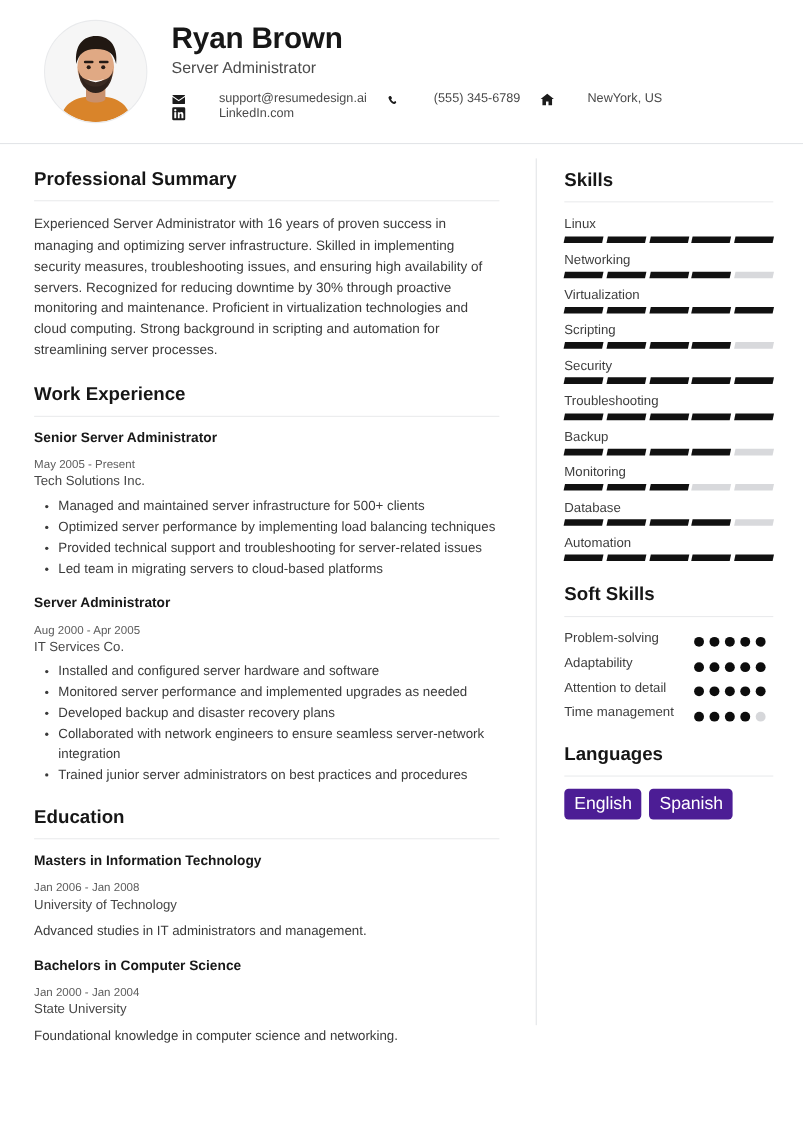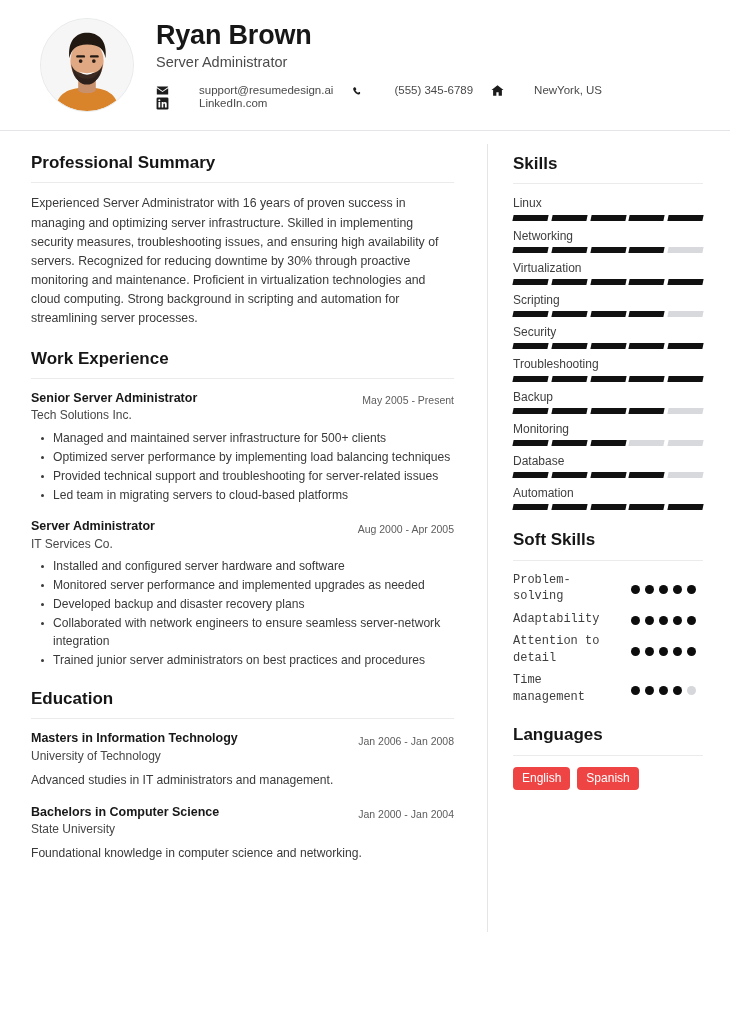--- a/index.html
+++ b/index.html
@@ -128,23 +128,24 @@
     color: #3a3a3a;
     margin: 0;
     text-align: left;
   }
 
   
   .entry { margin-bottom: 14px; }
   .entry:last-child { margin-bottom: 0; }
   .entry-top {
     display: flex;
-    align-items: flex-end;
+    align-items: flex-start;
     justify-content: space-between;
     gap: 10px;
+    flex-direction: column;
   }
   .entry-role {
     font-size: 12.5px;
     font-weight: bold;
     color: #181818;
     line-height: 1.3;
   }
   .entry-dates {
     font-size: 10.5px;
     color: #5d5d5d;
@@ -202,25 +203,24 @@
     flex: 1 1 0;
     height: 6px;
     background: #d8d9dc;
     transform: skewX(-12deg);
   }
   .seg.on { background: #111111; }
 
   
   .soft-row {
     display: flex;
-    align-items: center;
+    align-items: flex-end;
     justify-content: space-between;
     gap: 2px;
     margin-bottom: 6px;
-    font-family: Liberation Mono, monospace;
   }
   .soft-name {
     font-size: 12px;
     color: #3e3e3e;
     line-height: 1.38;
     flex: 1 1 auto;
     max-width: 104px;
   }
   .dots {
     display: flex;
@@ -233,23 +233,23 @@
   .dot {
     width: 9px; height: 9px;
     border-radius: 50%;
     background: #d6d7da;
   }
   .dot.on { background: #0d0d0d; }
 
   
   .langs { display: flex; flex-wrap: wrap; gap: 7px; }
   .lang-chip {
-    background: #ef4444;
+    background: #4c1d95;
     color: #ffffff;
-    font-size: 12px;
+    font-size: 16px;
     padding: 4px 9px 5px;
     border-radius: 4px;
     line-height: 1.2;
   }
 </style>
 </head>
 <body>
 
 <div class="page">
 

